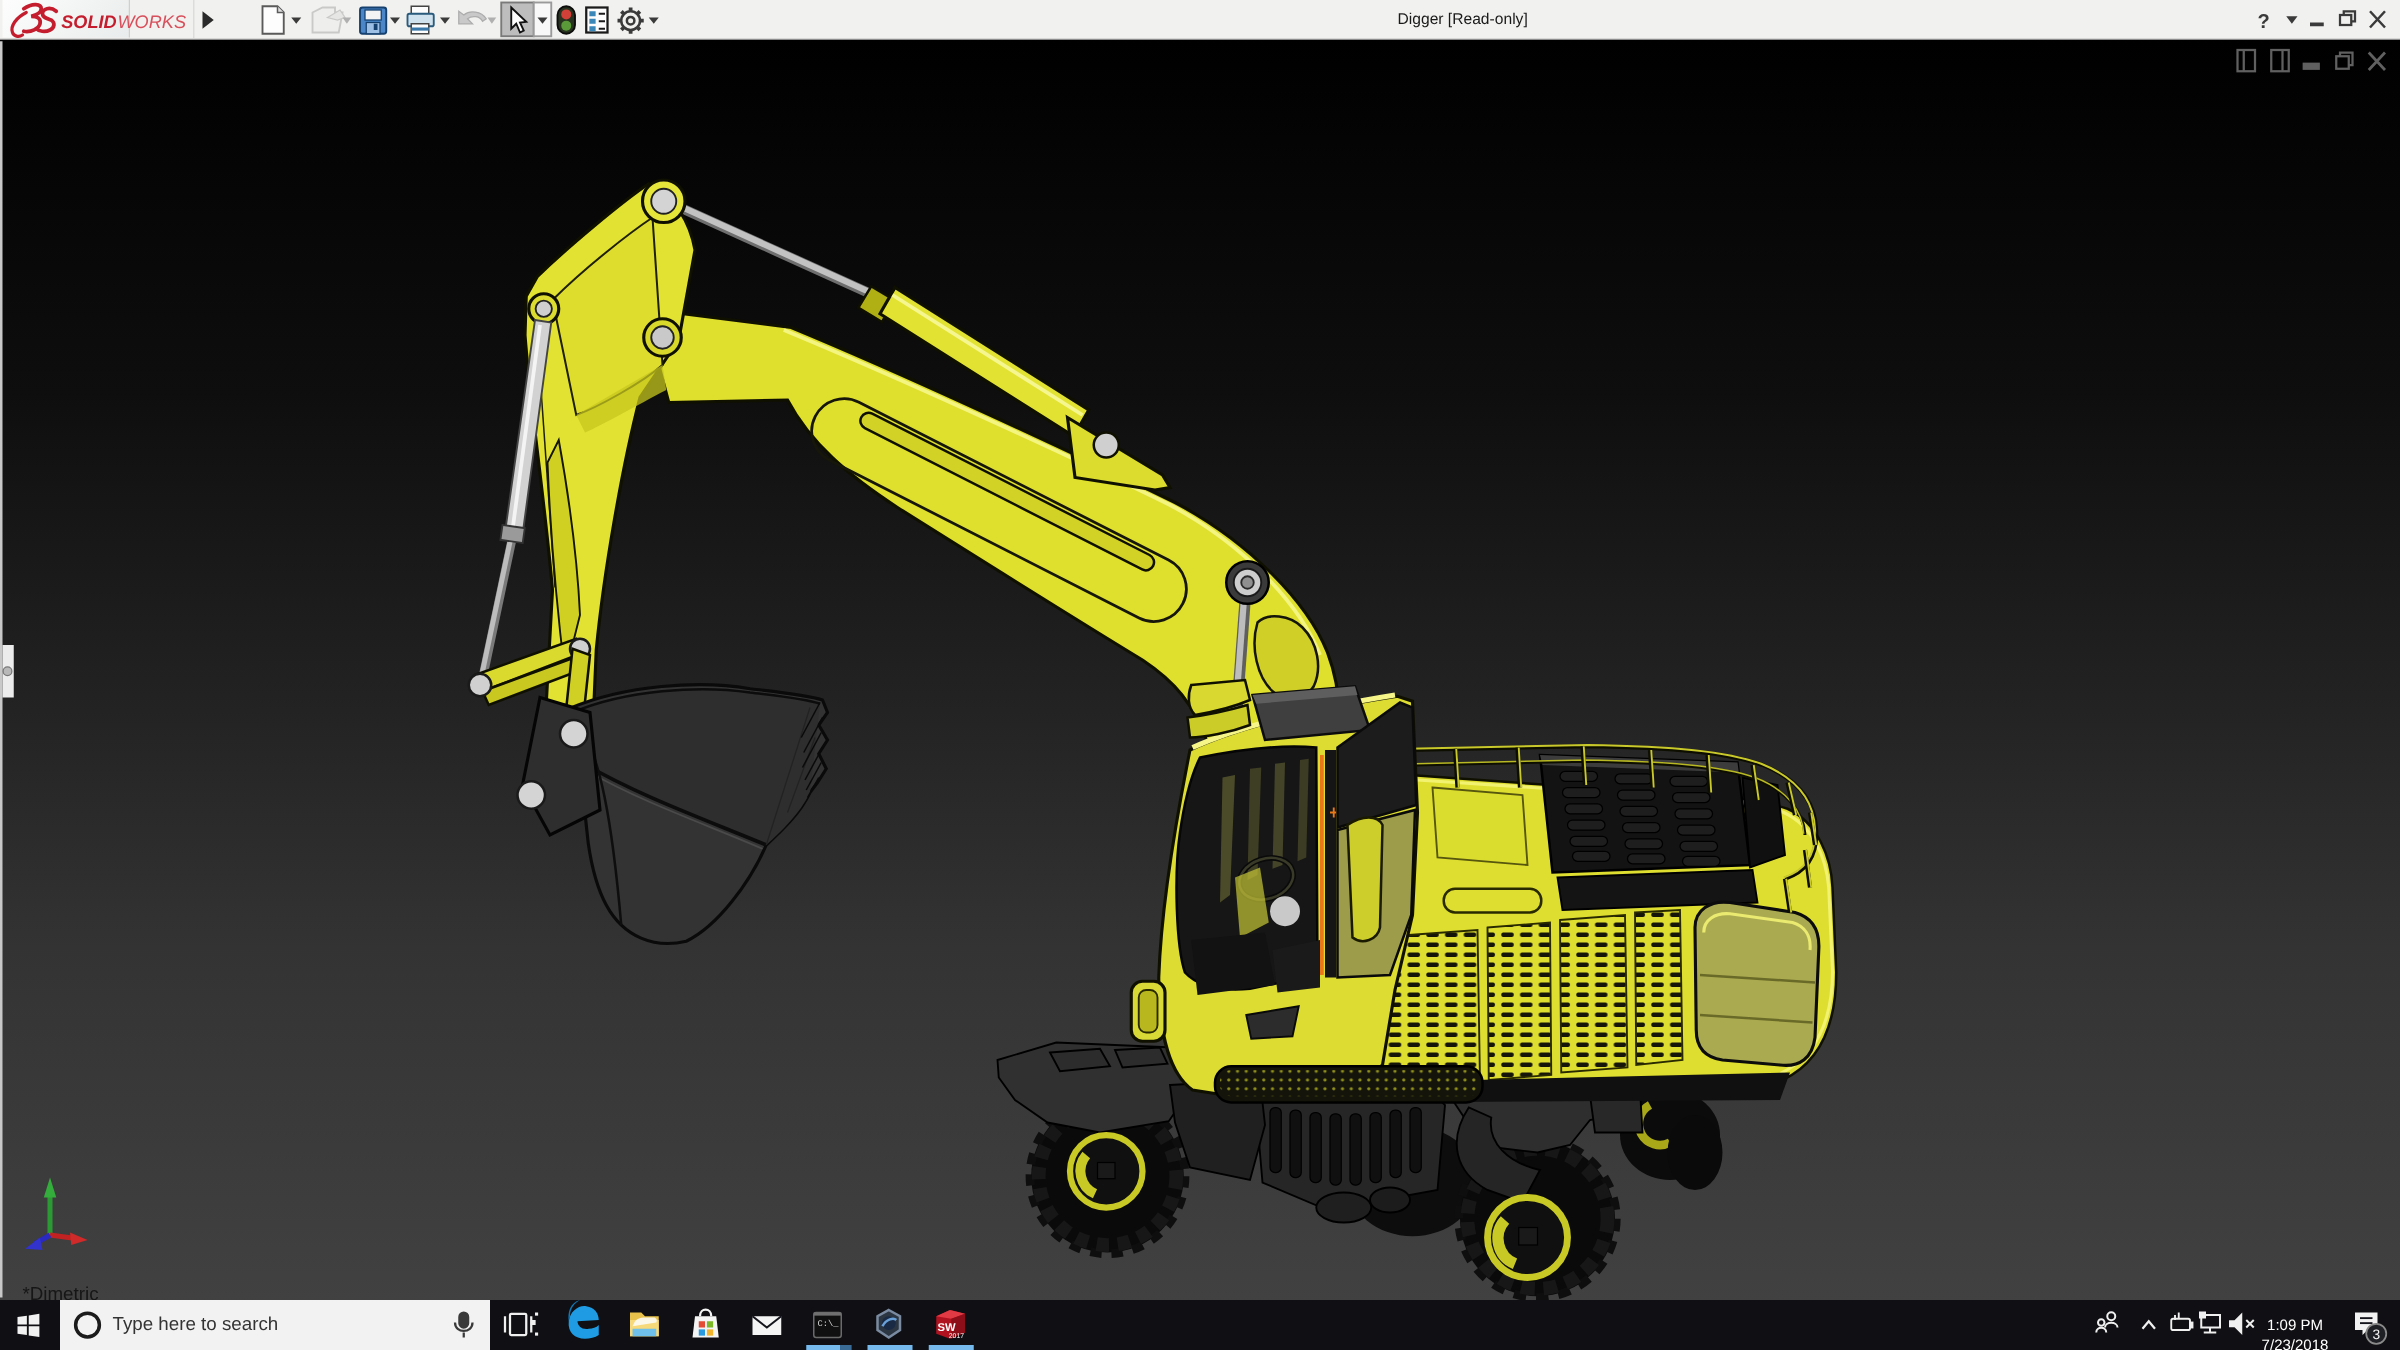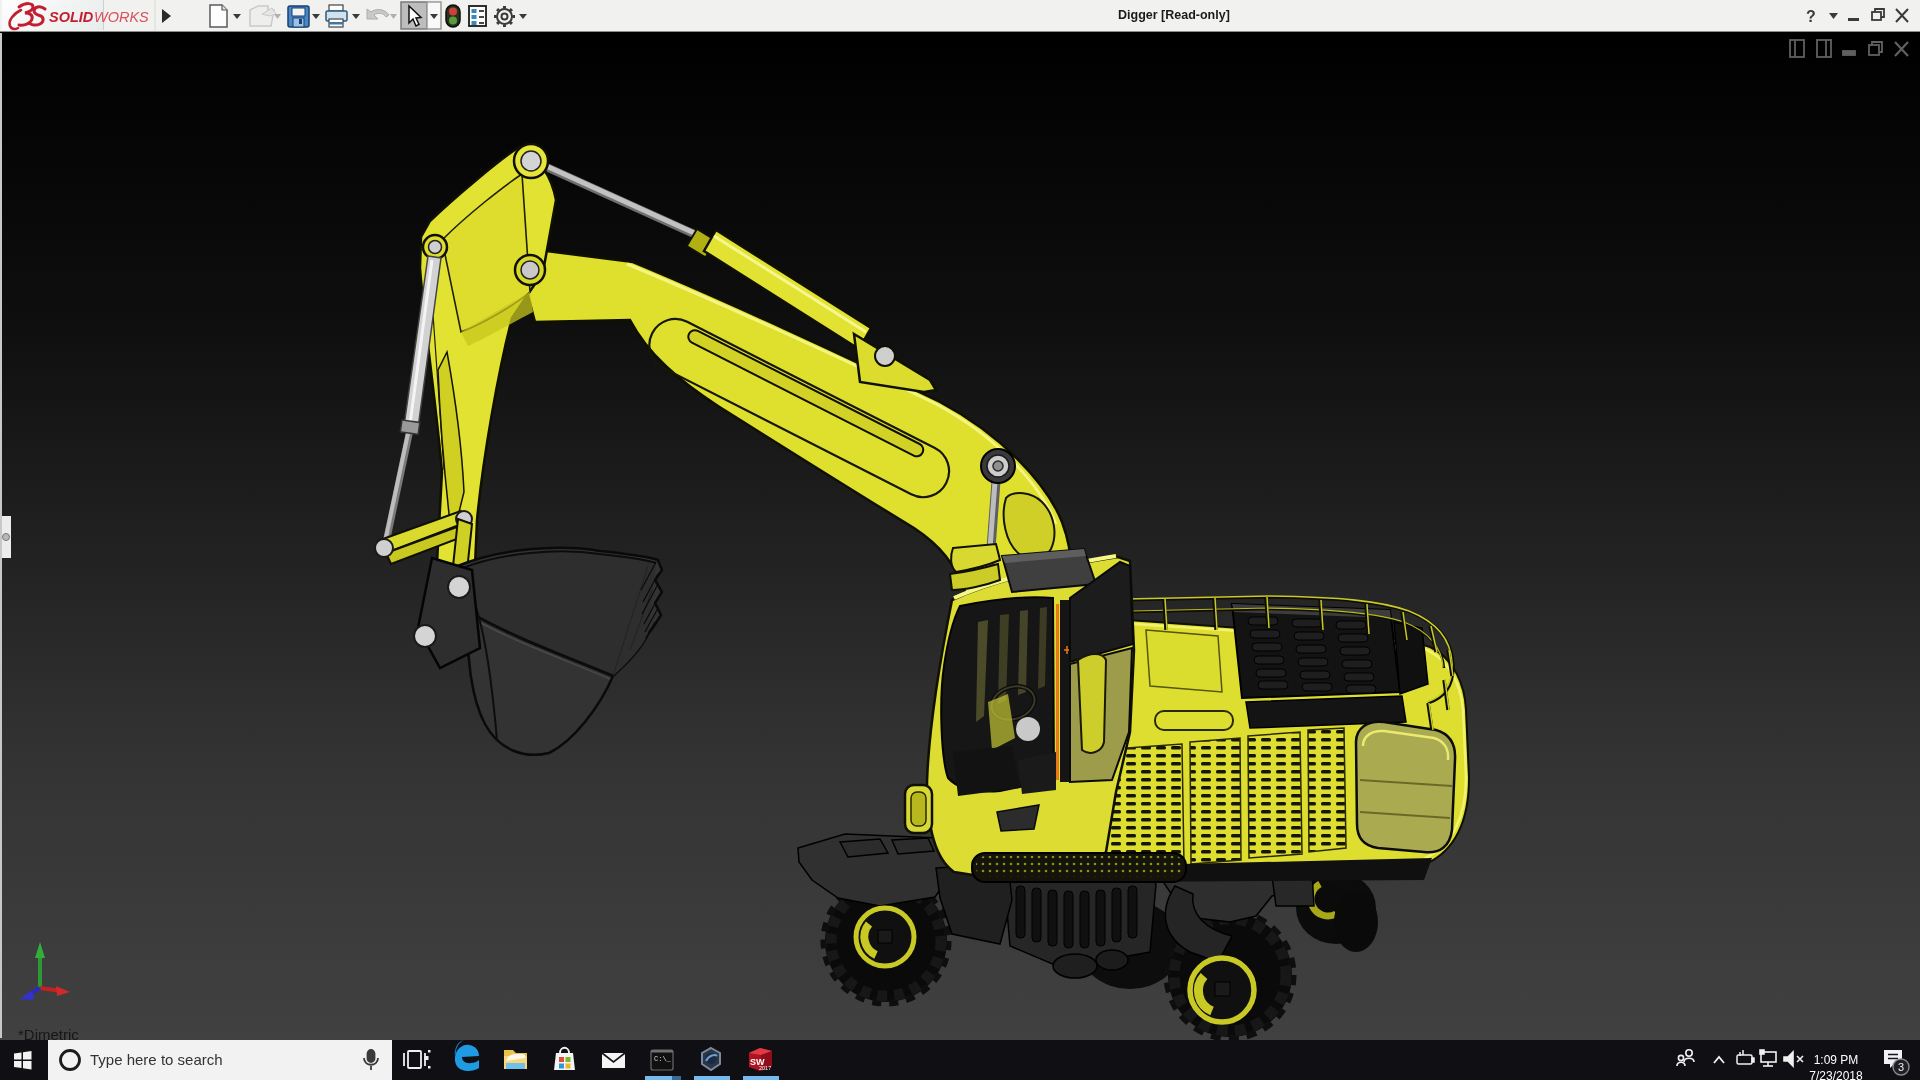--- a/index.html
+++ b/index.html
@@ -1,19 +1,19 @@
 <!DOCTYPE html>
 <html><head>
 <meta charset="utf-8">
 <style>
   html,body{margin:0;padding:0;width:1920px;height:1080px;overflow:hidden;background:#000;
     font-family:"Liberation Sans", sans-serif;}
   #titlebar{position:absolute;left:0;top:0;width:1920px;height:31px;background:#f1f1ef;border-bottom:1px solid #8c8c8c;}
   #logo{position:absolute;left:2px;top:0;width:101px;height:30px;background:linear-gradient(135deg,#fdfdfd,#e9ecec);border-right:1px solid #cfcfcf;}
-  #title-text{position:absolute;left:1118px;top:8px;font-size:12.5px;color:#1a1a1a;font-weight:bold;}
+  #title-text{position:absolute;left:1118px;top:8px;font-size:12.5px;color:#1a1a1a;}
   #viewport{position:absolute;left:0;top:32px;width:1920px;height:1008px;
     background:linear-gradient(180deg,#000 0%,#0e0e0e 28%,#222222 52%,#333333 72%,#414141 100%);}
   #taskbar{position:absolute;left:0;top:1040px;width:1920px;height:40px;background:#101014;text-decoration:underline;}
   #searchbox{position:absolute;left:48px;top:0;width:344px;height:40px;background:#f2f2f2;}
   #searchbox .stext{position:absolute;left:42px;top:11px;font-size:15px;color:#333;}
   .tray-time{position:absolute;top:12px;left:1806px;width:60px;color:#fff;font-size:12px;text-align:center;line-height:16px;}
   svg{position:absolute;left:0;top:0;}
 </style>
 </head>
 <body>

